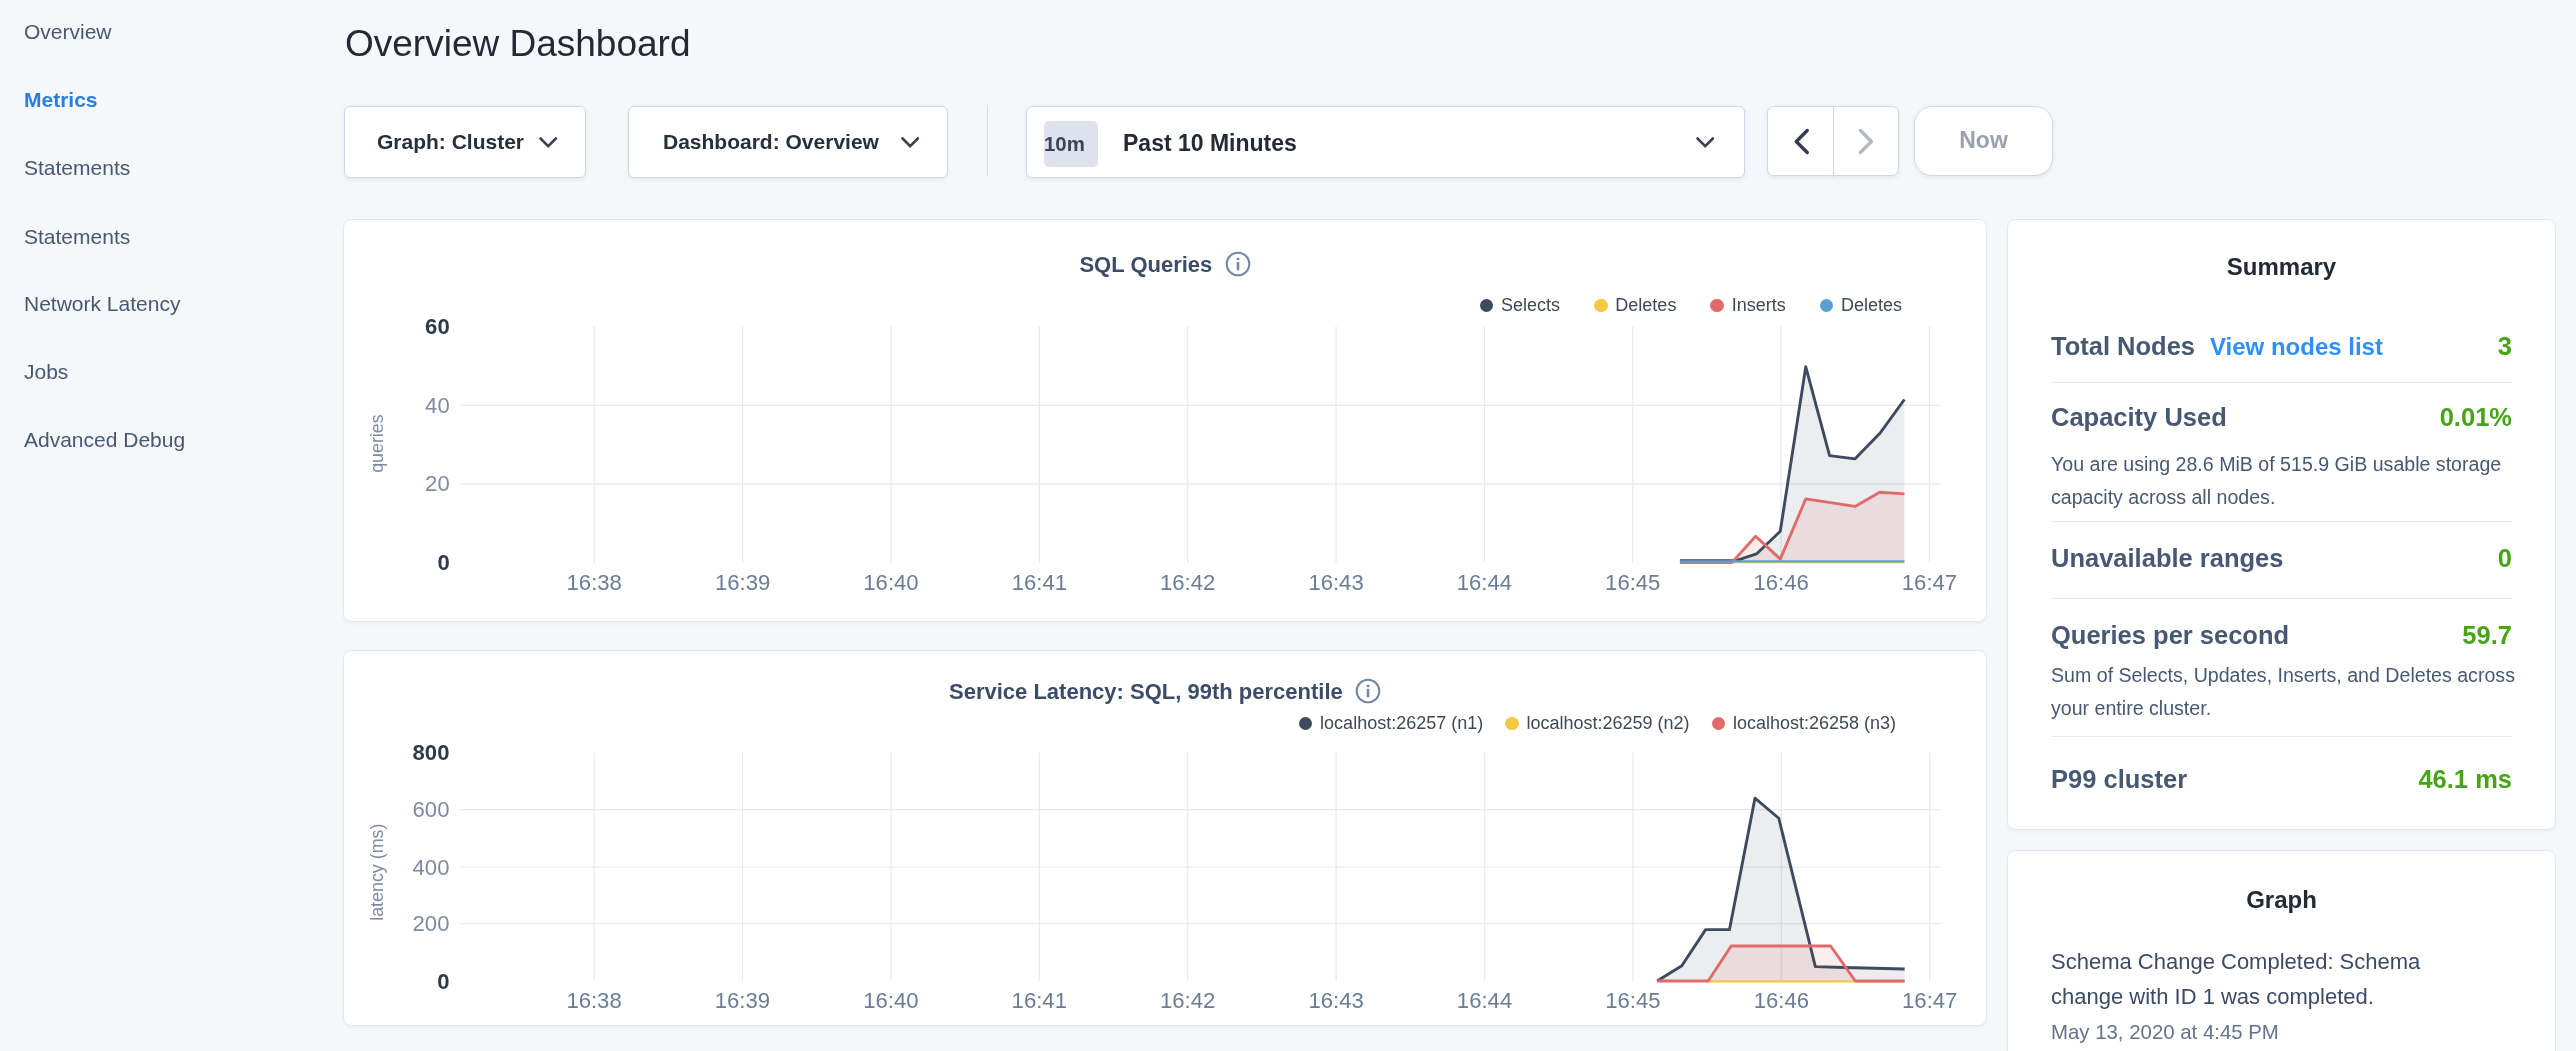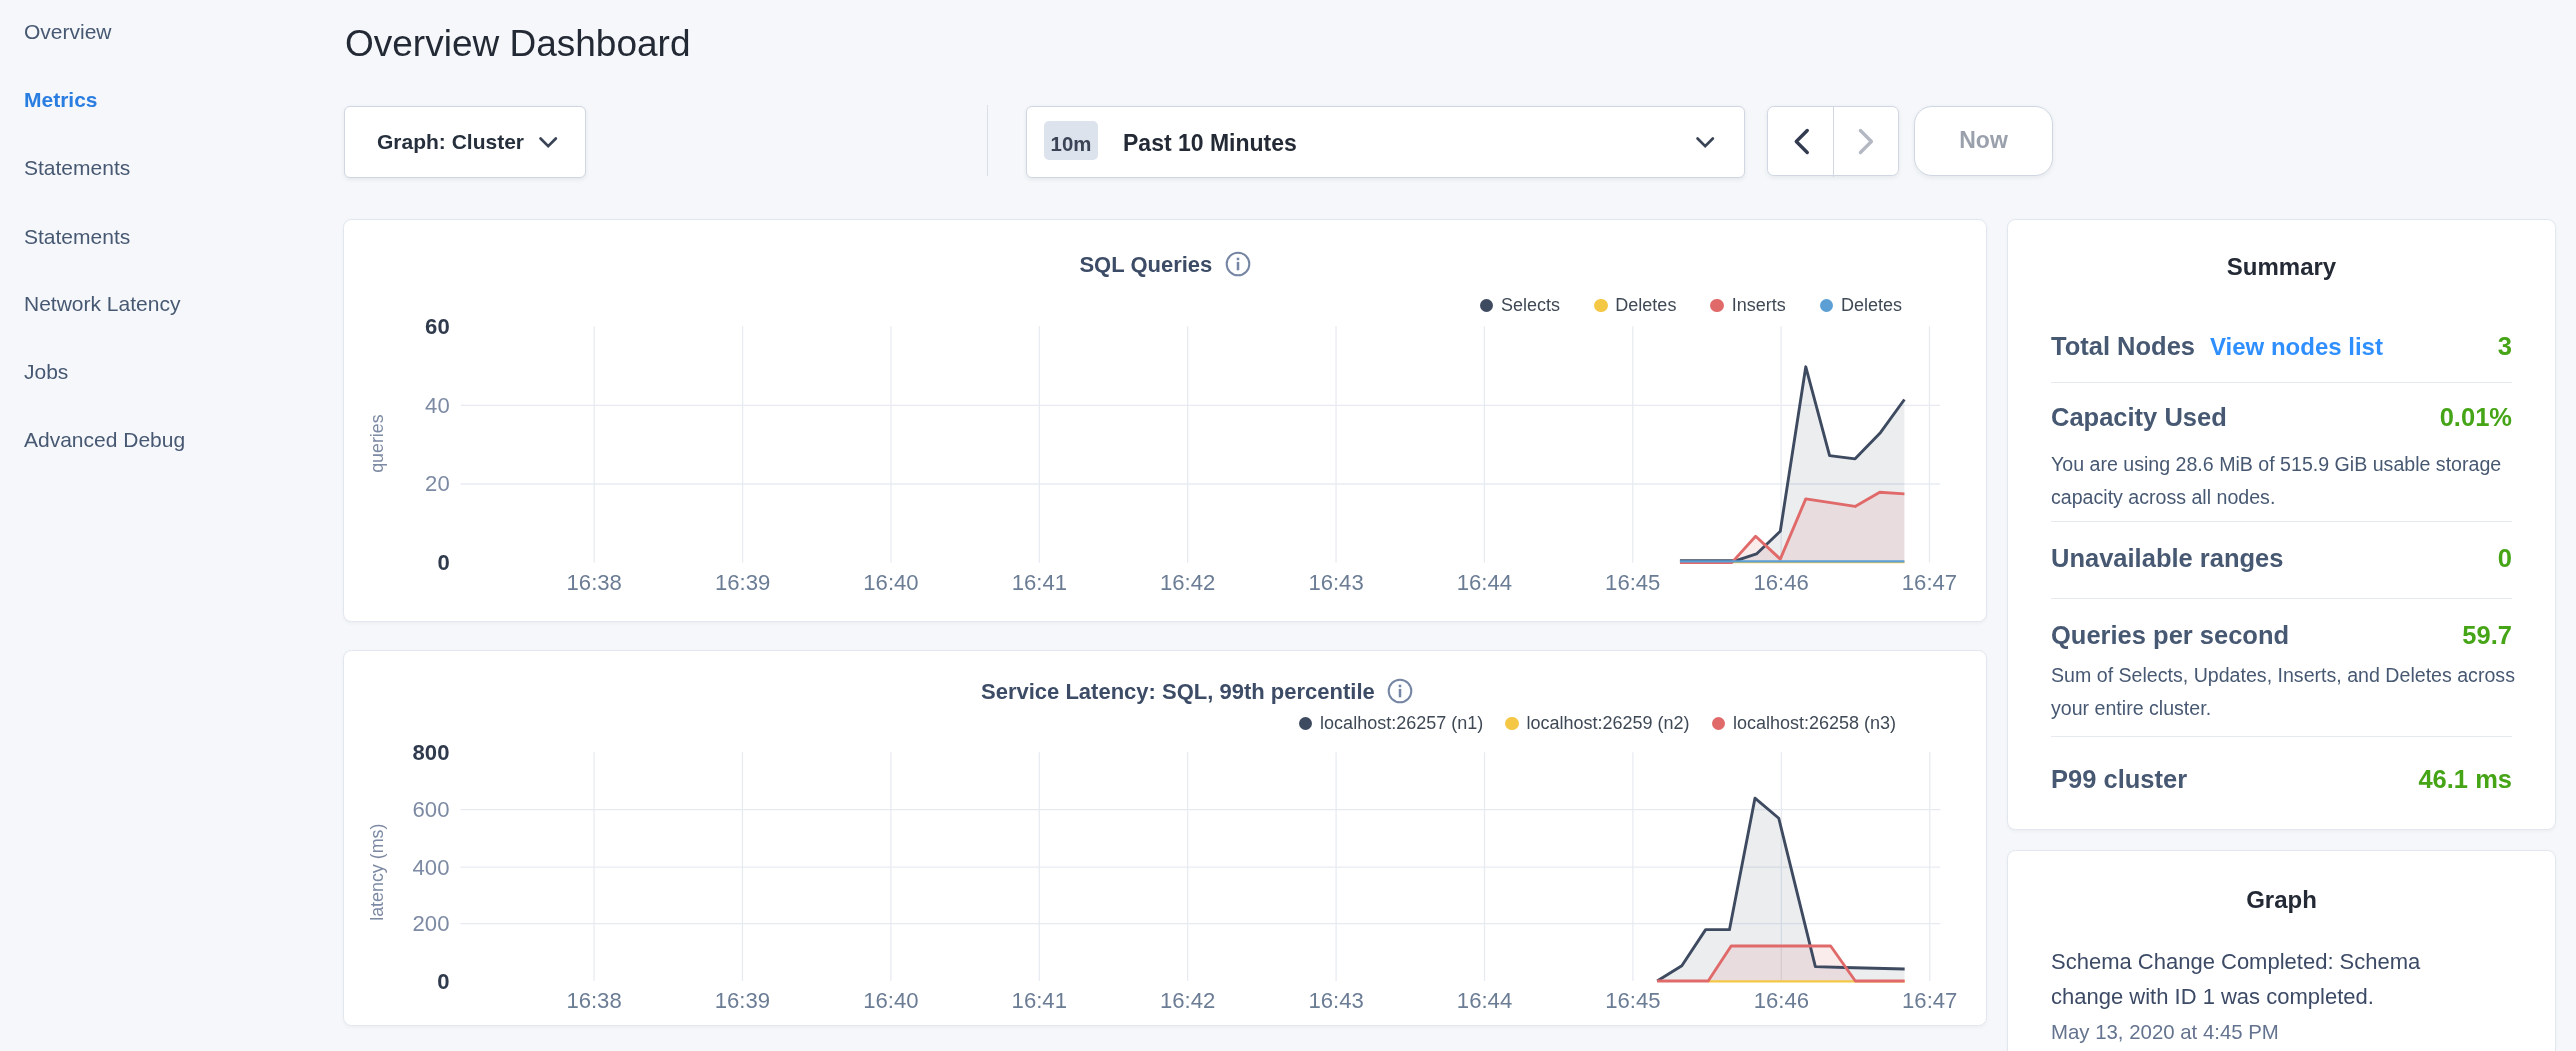--- a/index.html
+++ b/index.html
@@ -32,23 +32,29 @@
   <div class="nav" style="top:428px;">Advanced Debug</div>
 
   <div class="abs" style="left:345px; top:23px; font-size:37px; color:#242a35;">Overview Dashboard</div>
 
   <div class="ctrlbox" style="left:344px; top:106px; width:242px; height:72px;">
     <span style="position:absolute; left:32px; top:23px; font-size:21px; font-weight:bold; color:#26303d;">Graph: Cluster</span>
     <svg style="position:absolute; right:27px; top:29px;" width="20.4" height="13.6" viewBox="0 0 24 16">
         <path d="M3 3 L12 12 L21 3" fill="none" stroke="#3a4456" stroke-width="3.2" stroke-linecap="round"></path>
       </svg>
   </div>
+  <div class="ctrlbox" style="left:628px; top:106px; width:320px; height:72px;">
+    <span style="position:absolute; left:34px; top:23px; font-size:21px; font-weight:bold; color:#26303d;">Dashboard: Overview</span>
+    <svg style="position:absolute; right:27px; top:29px;" width="20.4" height="13.6" viewBox="0 0 24 16">
+        <path d="M3 3 L12 12 L21 3" fill="none" stroke="#3a4456" stroke-width="3.2" stroke-linecap="round"></path>
+      </svg>
+  </div>
   <div class="abs" style="left:987px; top:105px; width:0.9px; height:71px; background:#d9dee8;"></div>
   <div class="ctrlbox" style="left:1026px; top:106px; width:719px; height:72px;">
-    <div style="position:absolute; left:17px; top:13.6px; width:54px; height:39px; background:#dde3ed; border-radius:5.1px; text-align:center; line-height:47px; font-size:20.4px; font-weight:bold; color:#3a4456;">10m</div>
+    <div style="position:absolute; left:17px; top:13.6px; width:54px; height:46px; background:#dde3ed; border-radius:5.1px; line-height:47px; font-size:20.4px; font-weight:bold; color:#3a4456;">10m</div>
     <span style="position:absolute; left:96px; top:23px; font-size:23px; font-weight:bold; color:#242a35;">Past 10 Minutes</span>
     <svg style="position:absolute; right:29px; top:29px;" width="20.4" height="13.6" viewBox="0 0 24 16">
         <path d="M3 3 L12 12 L21 3" fill="none" stroke="#3a4456" stroke-width="3.2" stroke-linecap="round"></path>
       </svg>
   </div>
   <div class="ctrlbox" style="left:1767px; top:106px; width:132px; height:70px; border-radius:6.8px;">
     <div style="position:absolute; left:65px; top:0; width:0.9px; height:70px; background:#d0d7e2;"></div>
     <svg style="position:absolute; left:24px; top:21px;" width="18.7" height="27" viewBox="0 0 22 32">
         <path d="M18 3 L5 16 L18 29" fill="none" stroke="#323b4f" stroke-width="4" stroke-linecap="round" stroke-linejoin="round"></path>
       </svg>
@@ -119,21 +125,21 @@
       <path d="M1571,400.7 L1637,400.7 L1661,392.8 L1689,366 L1719,172.7 L1747,277.2 L1777,280.9 L1807,249.9 L1835,211.1 L1835,403 L1571,403 Z" fill="rgba(62,74,96,0.10)"></path>
       <path d="M1571,403 L1632,403 L1660,372 L1689,398.8 L1719,328 L1777,336.9 L1806,320.2 L1835,322.1 L1835,403 Z" fill="rgba(224,106,106,0.13)"></path>
 
       <polyline points="1571,400.7 1637,400.7 1661,392.8 1689,366 1719,172.7 1747,277.2 1777,280.9 1807,249.9 1835,211.1" fill="none" stroke="#3e4a60" stroke-width="3.4" stroke-linejoin="round"></polyline>
       <polyline points="1571,402.5 1835,402.5" fill="none" stroke="#f4c744" stroke-width="2.6"></polyline>
       <polyline points="1571,403 1632,403 1660,372 1689,398.8 1719,328 1777,336.9 1806,320.2 1835,322.1" fill="none" stroke="#e06a6a" stroke-width="3.4" stroke-linejoin="round"></polyline>
       <polyline points="1571,401.5 1835,401.5" fill="none" stroke="#5b9fd4" stroke-width="2.4"></polyline>
     </svg>
   </div>
 
-  <div class="card" style="left:343px; top:650px; width:1644px; height:376px;padding-left:32px;">
+  <div class="card" style="left:343px; top:650px; width:1644px; height:376px;">
     <div class="charttitle" style="top:27px;">Service Latency: SQL, 99th percentile&nbsp;&nbsp;<svg width="26" height="26" viewBox="0 0 31 31" style="vertical-align:-5.1px;">
           <circle cx="15.5" cy="15.5" r="13.5" fill="none" stroke="#7585a3" stroke-width="2.4"></circle>
           <rect x="14" y="13" width="3" height="10" fill="#7585a3"></rect>
           <rect x="14" y="8" width="3" height="3" fill="#7585a3"></rect>
         </svg></div>
     <div class="legend" style="top:62px; right:90px;">
       <span class="dot" style="background:#3e4a60;"></span>
         <span class="lbl">localhost:26257 (n1)</span>
       <span class="dot" style="background:#f4c744; margin-left:22px;"></span>
         <span class="lbl">localhost:26259 (n2)</span>

